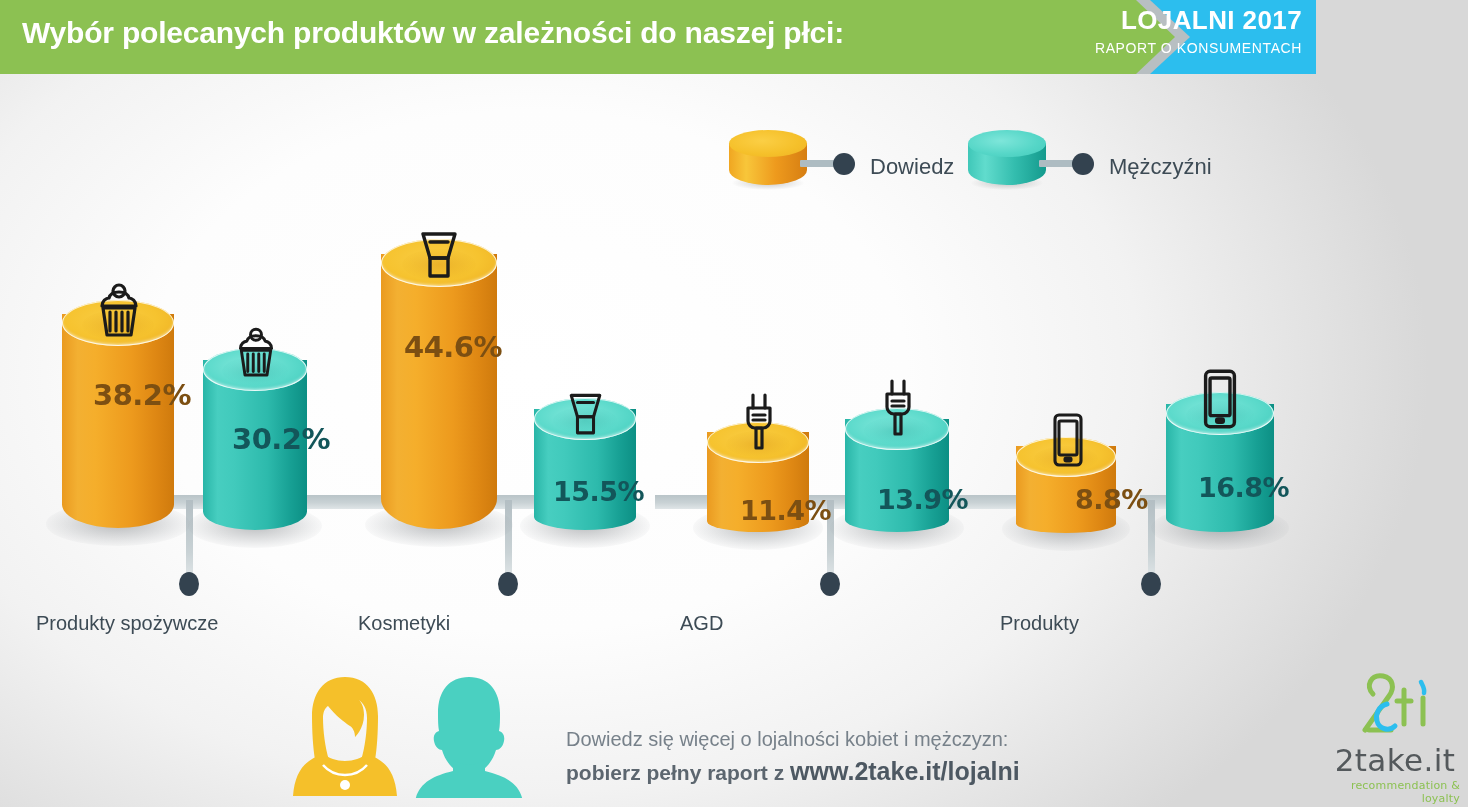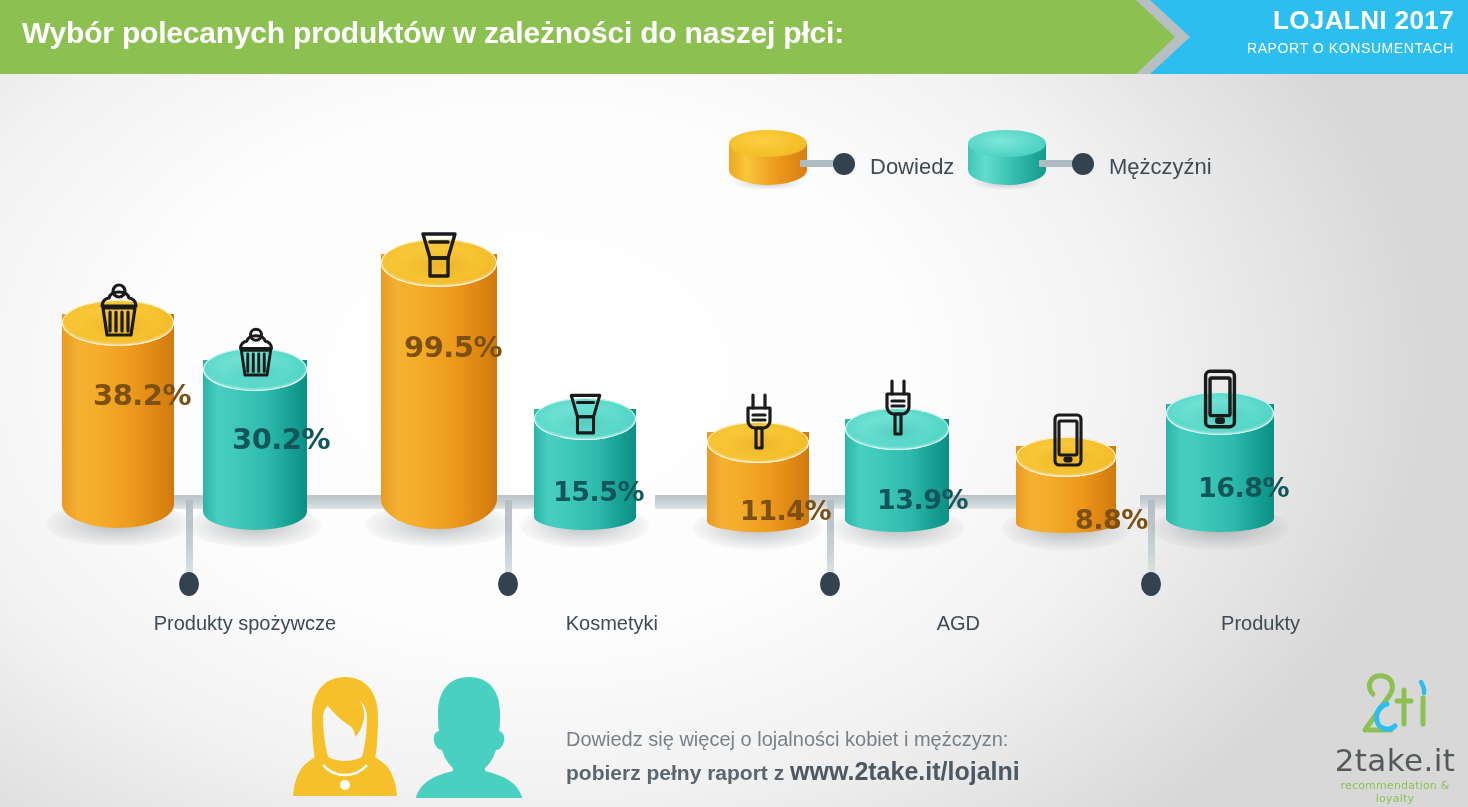--- a/index.html
+++ b/index.html
@@ -9,21 +9,21 @@
     background:#ffffff;
   }
   #infographic{
     position:relative;width:1468px;height:807px;
     background:
       radial-gradient(ellipse 900px 620px at 36% 46%, #ffffff 0%, #fdfdfd 42%, #f2f2f2 68%, #e2e2e2 88%, #d8d8d8 100%);
     overflow:hidden;
   }
 
   
-  .header{position:absolute;left:0;top:0;width:1468px;height:74px;}
+  .header{position:absolute;left:0;top:0;width:1316px;height:74px;}
   .hdr-cyan{
     position:absolute;right:0;top:0;width:320px;height:74px;
     background:#2cbeee;
   }
   .hdr-green-shadow{
     position:absolute;left:0;top:0;width:1190px;height:74px;
     background:#b8bfc2;
     clip-path:polygon(0 0, 1150px 0, 1190px 37px, 1150px 74px, 0 74px);
   }
   .hdr-green{
@@ -75,21 +75,21 @@
   .legend-label{position:absolute;font-size:22px;color:#3d4b55;white-space:nowrap;}
 
   
   .chart{position:absolute;left:0;top:0;width:1468px;height:807px;}
   .shelf{
     position:absolute;height:14px;
     background:linear-gradient(to bottom,#b9c4c8 0%,#c9d2d5 55%,#dfe5e7 100%);
   }
   .dropper{position:absolute;width:7px;background:linear-gradient(to bottom,#b3bec3 0%,#c9d2d5 70%,#dde3e5 100%);}
   .cat-dot{position:absolute;width:20px;height:24px;border-radius:50%;background:#33424f;}
-  .cat-label{position:absolute;font-size:20px;color:#3d4b55;white-space:nowrap;text-align:right;}
+  .cat-label{position:absolute;font-size:20px;color:#3d4b55;white-space:nowrap;text-align:left;}
 
   .bar{position:absolute;}
   .bar .grnd{
     position:absolute;bottom:-18px;left:-14%;width:128%;height:44px;border-radius:50%;
     background:radial-gradient(ellipse at center, rgba(90,95,100,.40) 0%, rgba(140,145,150,.16) 55%, rgba(255,255,255,0) 78%);
   }
   .bar .cyl-body{
     position:absolute;left:0;bottom:0;width:100%;
     border-radius:0 0 50% 50% / 0 0 11% 11%;
   }
@@ -123,21 +123,21 @@
   .bar-icon svg{display:block;}
 
   
   .person{position:absolute;}
   .footer-text{position:absolute;}
   .footer-l1{font-size:20px;color:#77818a;white-space:nowrap;}
   .footer-l2{font-size:21px;color:#5c666f;font-weight:bold;white-space:nowrap;margin-top:6px;}
   .footer-l2 .url{font-size:25px;color:#4d5862;font-weight:bold;}
   .logo{position:absolute;}
   .logo-name{font-size:31px;color:#54595c;letter-spacing:0.4px;text-align:center;font-family:"DejaVu Sans", sans-serif;}
-  .logo-tag{font-size:11px;color:#8cc152;text-align:center;margin-top:1px;letter-spacing:0.2px;font-family:"DejaVu Sans", sans-serif;}
+  .logo-tag{font-size:11px;color:#8cc152;text-align:right;margin-top:1px;letter-spacing:0.2px;font-family:"DejaVu Sans", sans-serif;}
 </style>
 </head>
 <body>
 
 <div id="infographic">
 
   <div class="header">
     <div class="hdr-cyan"></div>
     <div class="hdr-green-shadow"></div>
     <div class="hdr-green"></div>
@@ -242,21 +242,21 @@
     </div>
     <div class="bar-icon" style="left:414px;top:228px;">
       <svg width="50" height="56" viewBox="0 0 50 56">
         <g fill="none" stroke="#1b1b1b" stroke-width="3.4" stroke-linejoin="round" stroke-linecap="round">
           <path d="M9 6h32l-7 24H16z"></path>
           <path d="M16 14h18"></path>
           <path d="M16 30h18v18H16z"></path>
         </g>
       </svg>
     </div>
-    <div class="pct orange" style="left:404px;top:330px;font-size:29px;">99.5%</div>
+    <div class="pct orange" style="left:404px;top:330px;font-size:29px;">44.6%</div>
 
     <div class="bar teal" style="left:534px;top:398px;width:102px;height:132px;">
       <div class="grnd"></div>
       <div class="cyl-body" style="height:121px;"></div>
       <div class="cyl-top" style="height:42px;"></div>
       <div class="cyl-rim" style="top:0;height:42px;"></div>
       <div class="inner-ring" style="left:19px;top:9px;width:64px;height:27px;"></div>
     </div>
     <div class="bar-icon" style="left:563px;top:390px;">
       <svg width="45" height="50" viewBox="0 0 50 56">
@@ -316,21 +316,21 @@
     </div>
     <div class="bar-icon" style="left:1052px;top:412px;">
       <svg width="32" height="56" viewBox="0 0 32 56">
         <g fill="none" stroke="#1b1b1b" stroke-width="3.1" stroke-linejoin="round" stroke-linecap="round">
           <rect x="3" y="3" width="26" height="50" rx="4"></rect>
           <rect x="7" y="9" width="18" height="34" rx="1.5"></rect>
           <rect x="13" y="46" width="6" height="3" rx="1.2" fill="#1b1b1b"></rect>
         </g>
       </svg>
     </div>
-    <div class="pct orange" style="left:1075px;top:504px;font-size:27px;">8.8%</div>
+    <div class="pct orange" style="left:1075px;top:484px;font-size:27px;">8.8%</div>
 
     <div class="bar teal" style="left:1166px;top:392px;width:108px;height:140px;">
       <div class="grnd"></div>
       <div class="cyl-body" style="height:128px;"></div>
       <div class="cyl-top" style="height:43px;"></div>
       <div class="cyl-rim" style="top:0;height:43px;"></div>
       <div class="inner-ring" style="left:20px;top:9px;width:68px;height:28px;"></div>
     </div>
     <div class="bar-icon" style="left:1202px;top:368px;">
       <svg width="36" height="62" viewBox="0 0 32 56">

